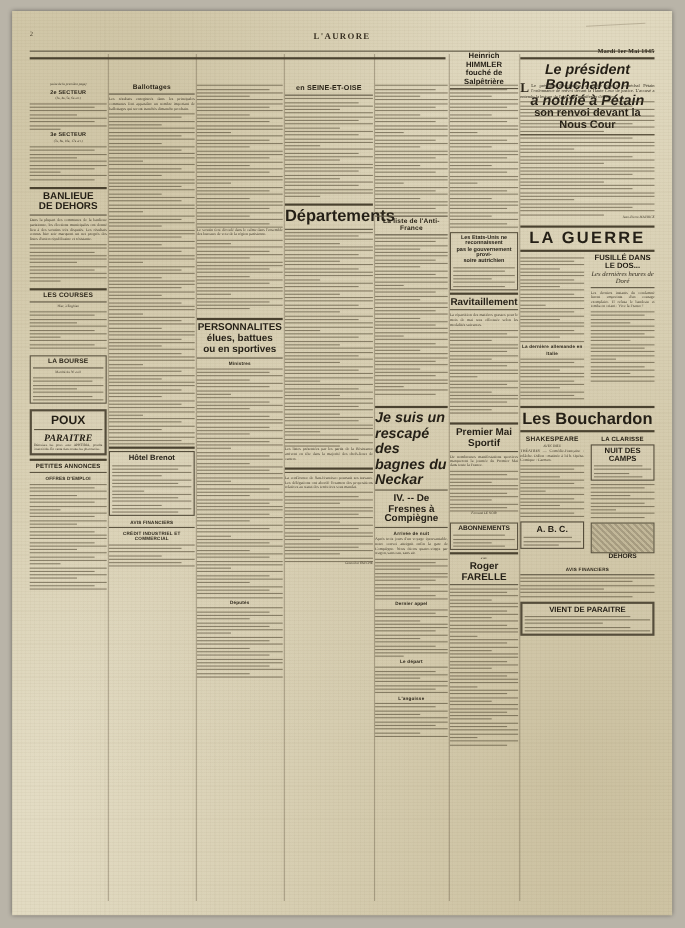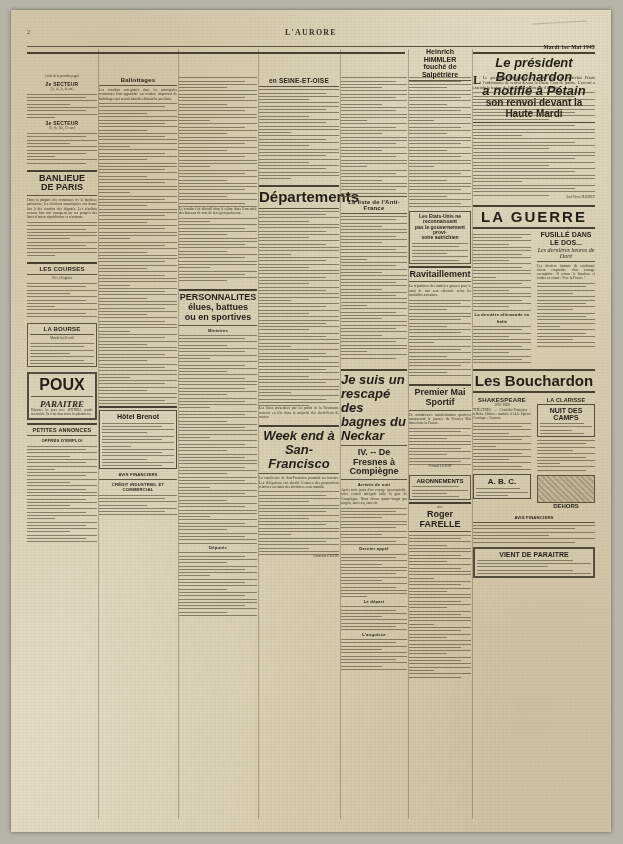--- a/index.html
+++ b/index.html
@@ -132,21 +132,21 @@
         <div class="hl s6">Heinrich HIMMLER</div>
         <div class="hl s6">fouché de Salpêtrière</div>
         <div class="hr"></div>
       </div>
 
       <div style="position:absolute;left:446px;top:22px;width:122px;">
         <div class="dateline">Mardi 1er Mai 1945</div>
         <div class="hr2"></div>
         <div class="hl s4">Le président Bouchardon</div>
         <div class="hl s4">a notifié à Pétain</div>
-        <div class="hl s3" style="font-size:10px">son renvoi devant la Haute Mardi</div>
+        <div class="hl s3" style="font-size:10px">son renvoi devant la Nous Cour</div>
         <div class="hr"></div>
       </div>
 
       <div class="cols">
 
         <div class="vline" style="left:71px"></div>
         <div class="vline" style="left:151px"></div>
         <div class="vline" style="left:231px"></div>
         <div class="vline" style="left:313px"></div>
         <div class="vline" style="left:381px"></div>
@@ -177,21 +177,21 @@
             <div class="ln l"></div>
               <div class="ln l"></div>
               <div class="ln m"></div>
               <div class="ln xs"></div>
             <div class="ln l"></div>
               <div class="ln m"></div>
           </div>
 
           <div class="hr2" style="margin-top:6px"></div>
           <div class="hl s2">BANLIEUE</div>
-          <div class="hl s2">DE PARIS</div>
+          <div class="hl s2">DE DEHORS</div>
           <div class="hr"></div>
           <div class="tiny">Dans la plupart des communes de la banlieue parisienne, les élections municipales ont donné lieu à des scrutins très disputés. Les résultats connus hier soir marquent un net progrès des listes d'union républicaine et résistante.</div>
           <div class="lines">
             <div class="ln l"></div>
               <div class="ln l"></div>
               <div class="ln m"></div>
               <div class="ln l"></div>
             <div class="ln l"></div>
               <div class="ln s"></div>
               <div class="ln l"></div>
@@ -228,21 +228,21 @@
                 <div class="ln m"></div>
                 <div class="ln l"></div>
                 <div class="ln s"></div>
               <div class="ln l"></div>
                 <div class="ln m"></div>
                 <div class="ln l"></div>
             </div>
           </div>
 
           <div class="adbox thick" style="margin-top:5px">
-            <div class="adtitle" style="font-size:16px">POUX</div>
+            <div class="adtitle" style="font-size:11px">POUX</div>
             <div class="hr"></div>
             <div class="adtitle fancy" style="font-size:9px">PARAITRE</div>
             <div class="micro">Détruisez les poux avec APHTIRIA, poudre insecticide. En vente dans toutes les pharmacies.</div>
           </div>
 
 
           <div class="hr2"></div>
           <div class="blockhdr" style="font-size:5.5px">PETITES ANNONCES</div>
           <div class="hr"></div>
           <div class="smallhdr">OFFRES D'EMPLOI</div>
@@ -674,21 +674,20 @@
               <div class="ln l"></div>
               <div class="ln xs"></div>
             <div class="ln l"></div>
               <div class="ln m"></div>
               <div class="ln l"></div>
               <div class="ln s"></div>
           </div>
           <div class="tiny">Les listes présentées par les partis de la Résistance arrivent en tête dans la majorité des chefs-lieux de canton.</div>
 
           <div class="hr2" style="margin-top:6px"></div>
-          <div class="hl s4">Week end à San-Francisco</div>
           <div class="hr"></div>
           <div class="tiny">La conférence de San-Francisco poursuit ses travaux. Les délégations ont abordé l'examen des propositions relatives au statut des territoires sous mandat.</div>
           <div class="lines">
             <div class="ln l"></div>
               <div class="ln m"></div>
               <div class="ln l"></div>
               <div class="ln s"></div>
             <div class="ln l"></div>
               <div class="ln l"></div>
               <div class="ln m"></div>

